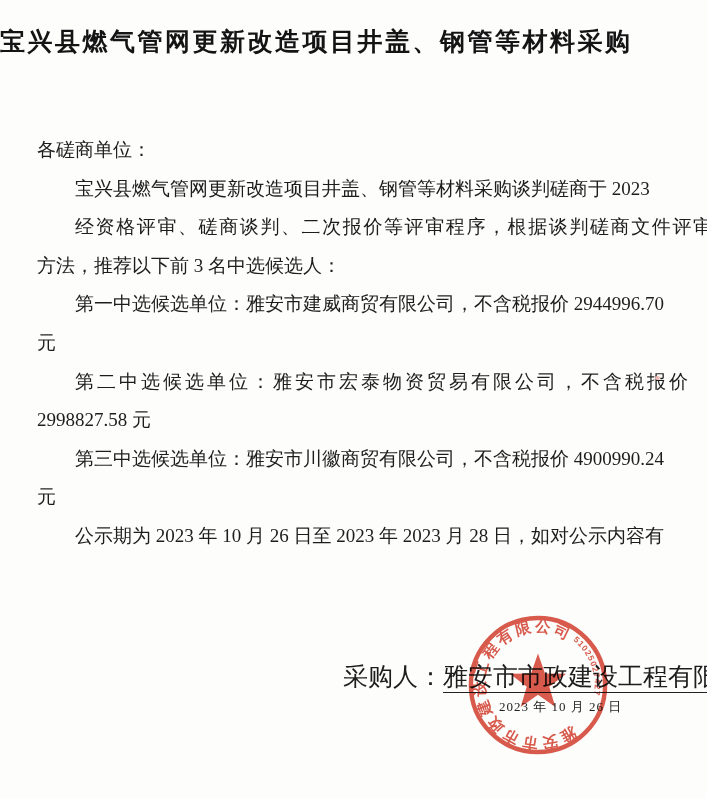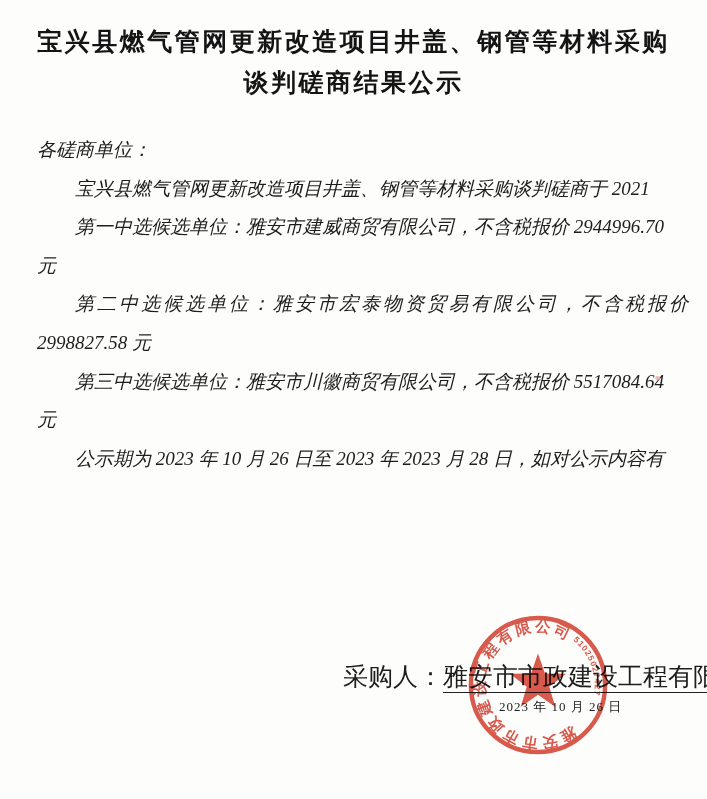--- a/index.html
+++ b/index.html
@@ -10,40 +10,38 @@
     background: #fdfdfc;
     overflow: hidden;
     font-family: "Liberation Serif", "DejaVu Serif", serif;
     color: #1d1d1d;
   }
   .title-block {
     position: absolute;
     top: 21px;
     left: 0;
     width: 707px;
-    text-align: center;
     font-family: "Liberation Sans", "DejaVu Sans", sans-serif;
     font-weight: 700;
     font-size: 25px;
     line-height: 41px;
     letter-spacing: 2.5px;
     color: #141414;
   }
   .body-block {
     position: absolute;
     top: 131px;
     left: 37px;
     width: 634px;
     font-size: 19px;
     line-height: 38.6px;
   }
   .line {
     height: 38.6px;
     white-space: nowrap;
-    font-style: italic;
   }
   .ind { padding-left: 38px; }
   .sp1 { letter-spacing: 1.6px; }
   .sp3 { letter-spacing: 3px; text-align: right; }
   .sig-line {
     position: absolute;
     top: 660px;
     left: 343px;
     font-size: 25px;
     white-space: nowrap;
@@ -83,31 +81,32 @@
     border-radius: 50%;
   }
 </style>
 </head>
 <body>
 
 <div class="page">
 
   <div class="title-block">
     <div>宝兴县燃气管网更新改造项目井盖、钢管等材料采购</div>
-    <div>谈判磋商结果公示</div>
   </div>
 
   <div class="body-block">
     <div class="line">各磋商单位：</div>
-    <div class="line ind">宝兴县燃气管网更新改造项目井盖、钢管等材料采购谈判磋商于 2021</div>
+    <div class="line ind">宝兴县燃气管网更新改造项目井盖、钢管等材料采购谈判磋商于 2023</div>
+    <div class="line ind sp1">经资格评审、磋商谈判、二次报价等评审程序，根据谈判磋商文件评审</div>
+    <div class="line">方法，推荐以下前 3 名中选候选人：</div>
     <div class="line ind">第一中选候选单位：雅安市建威商贸有限公司，不含税报价 2944996.70</div>
     <div class="line">元</div>
     <div class="line ind sp3">第二中选候选单位：雅安市宏泰物资贸易有限公司，不含税报价</div>
     <div class="line">2998827.58 元</div>
-    <div class="line ind">第三中选候选单位：雅安市川徽商贸有限公司，不含税报价 5517084.64</div>
+    <div class="line ind">第三中选候选单位：雅安市川徽商贸有限公司，不含税报价 4900990.24</div>
     <div class="line">元</div>
     <div class="line ind">公示期为 2023 年 10 月 26 日至 2023 年 2023 月 28 日，如对公示内容有</div>
   </div>
 
   <div class="sig-line"><span>采购人：</span><span class="sig-company">雅安市市政建设工程有限公司</span>
   </div>
 
   <div class="date-line">2023 年 10 月 26 日</div>
 
   <svg class="seal" viewBox="0 0 150 150">

